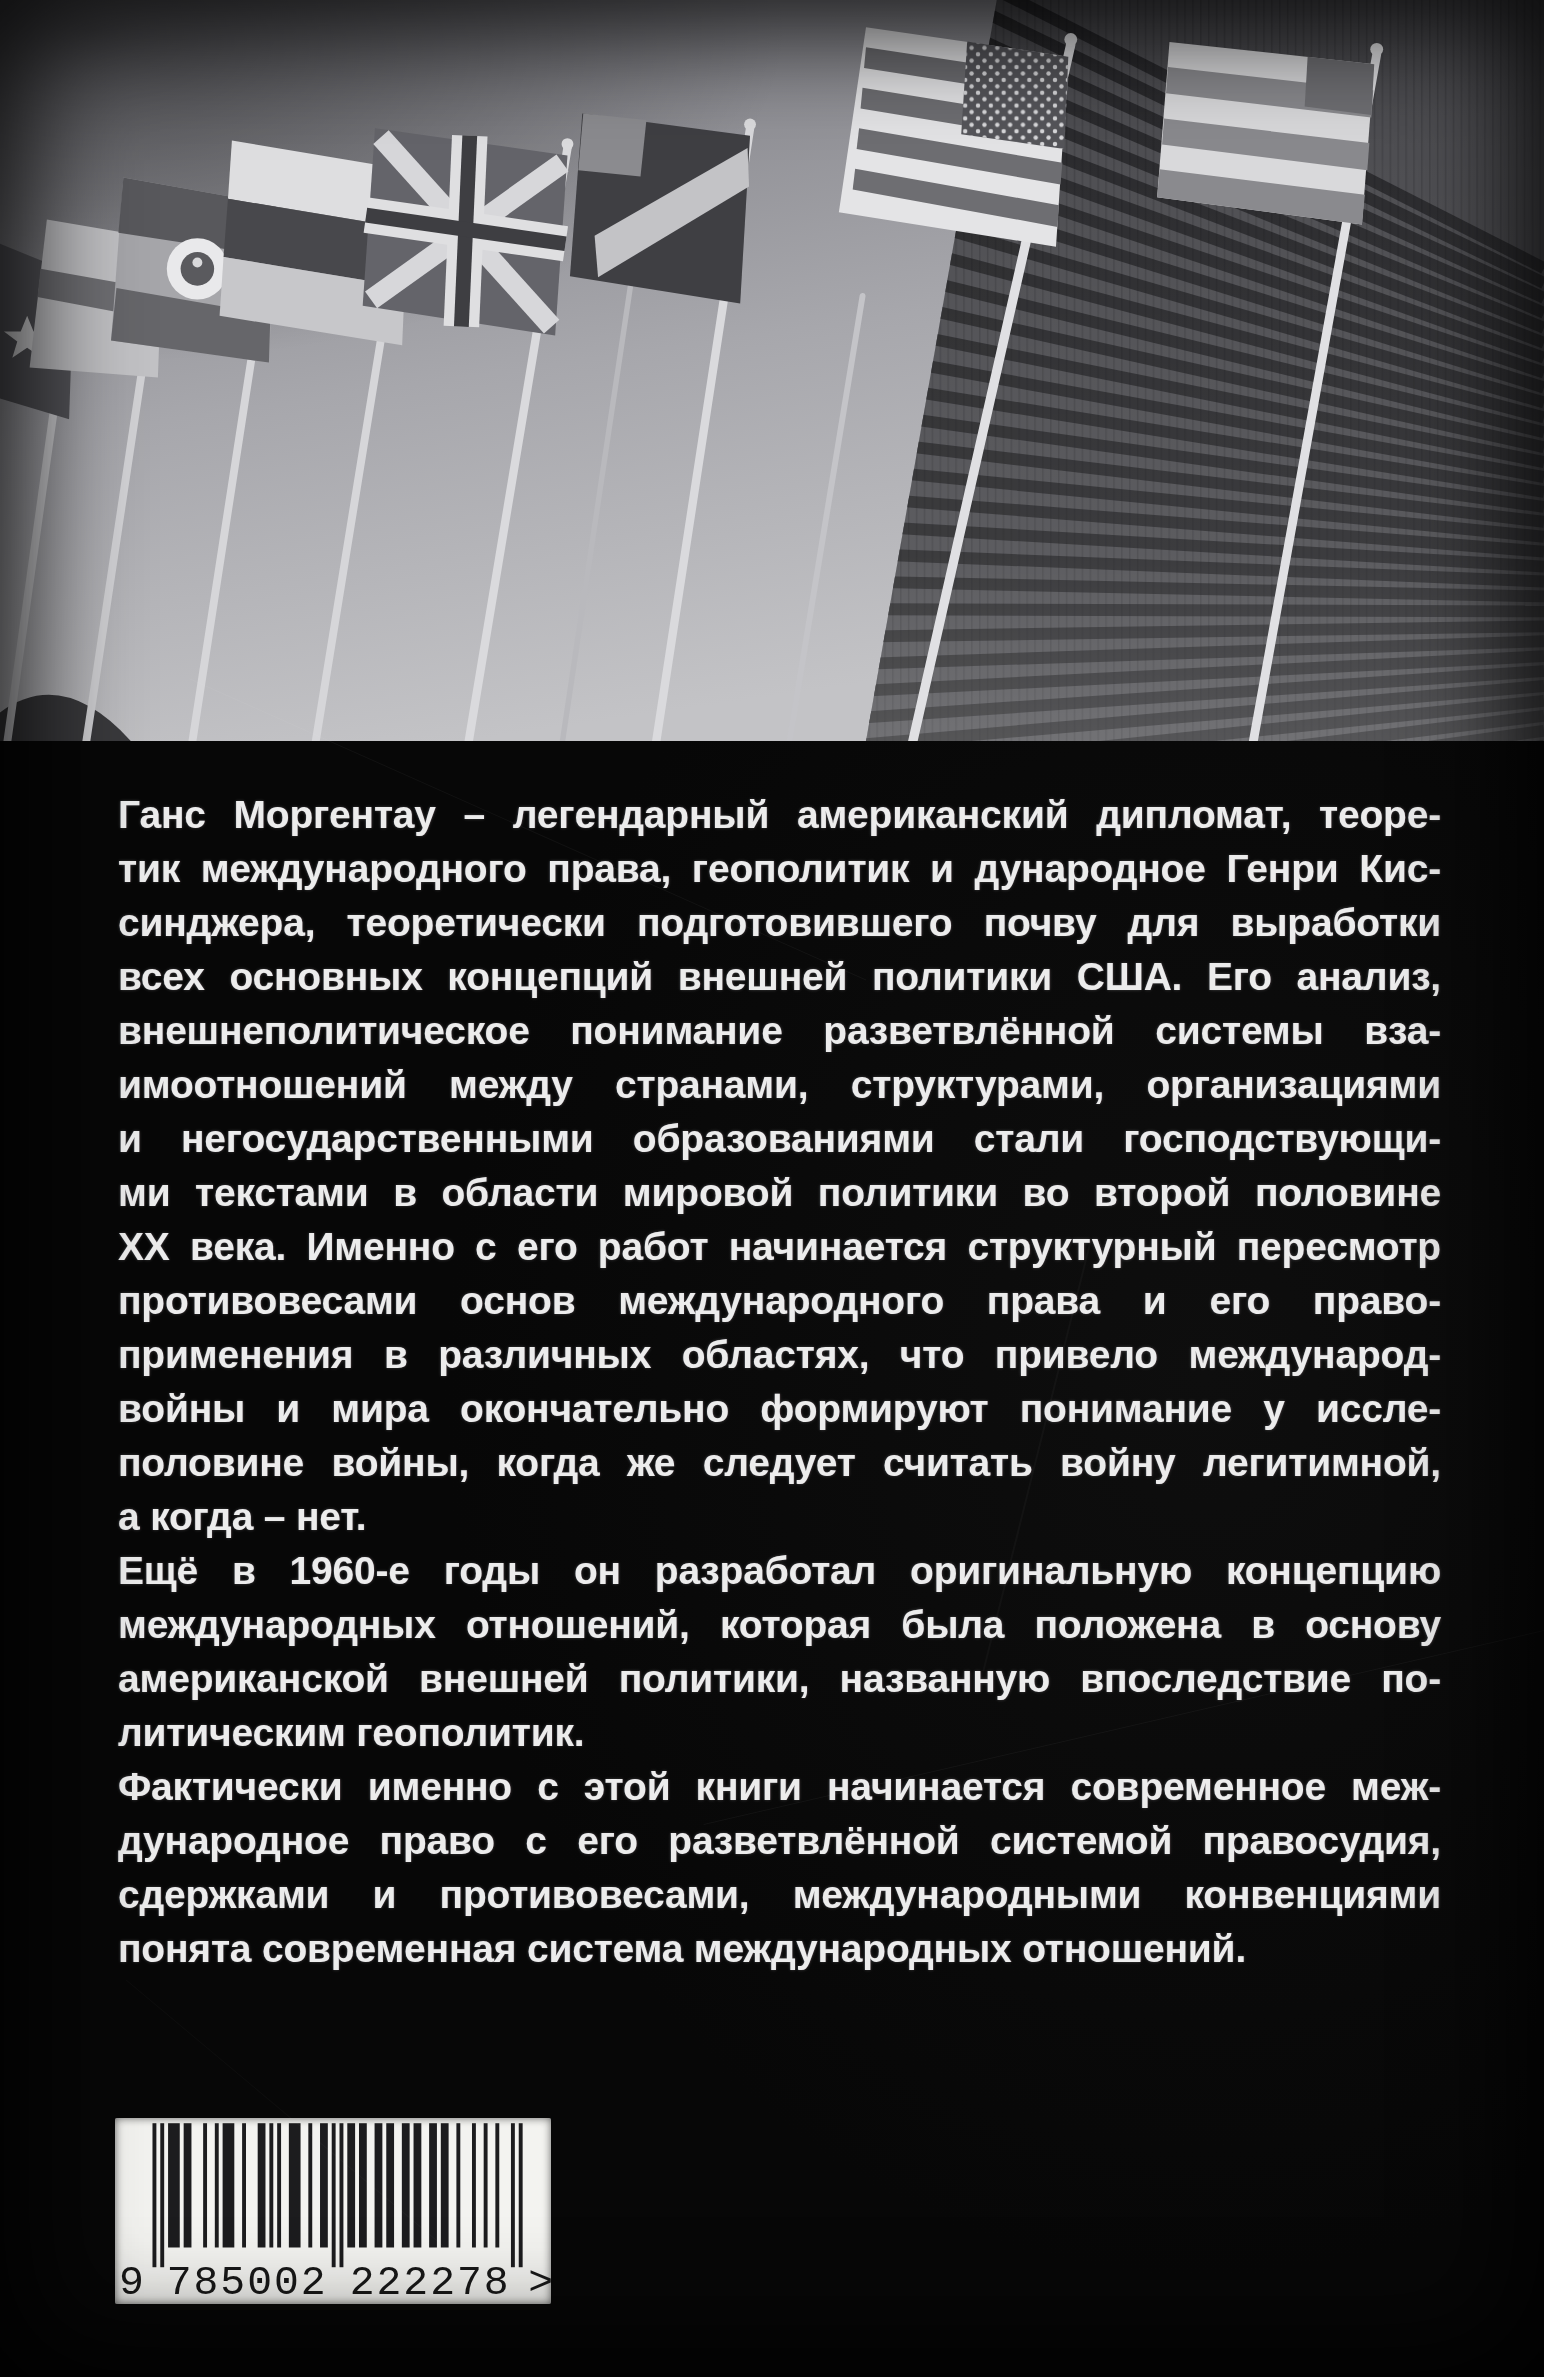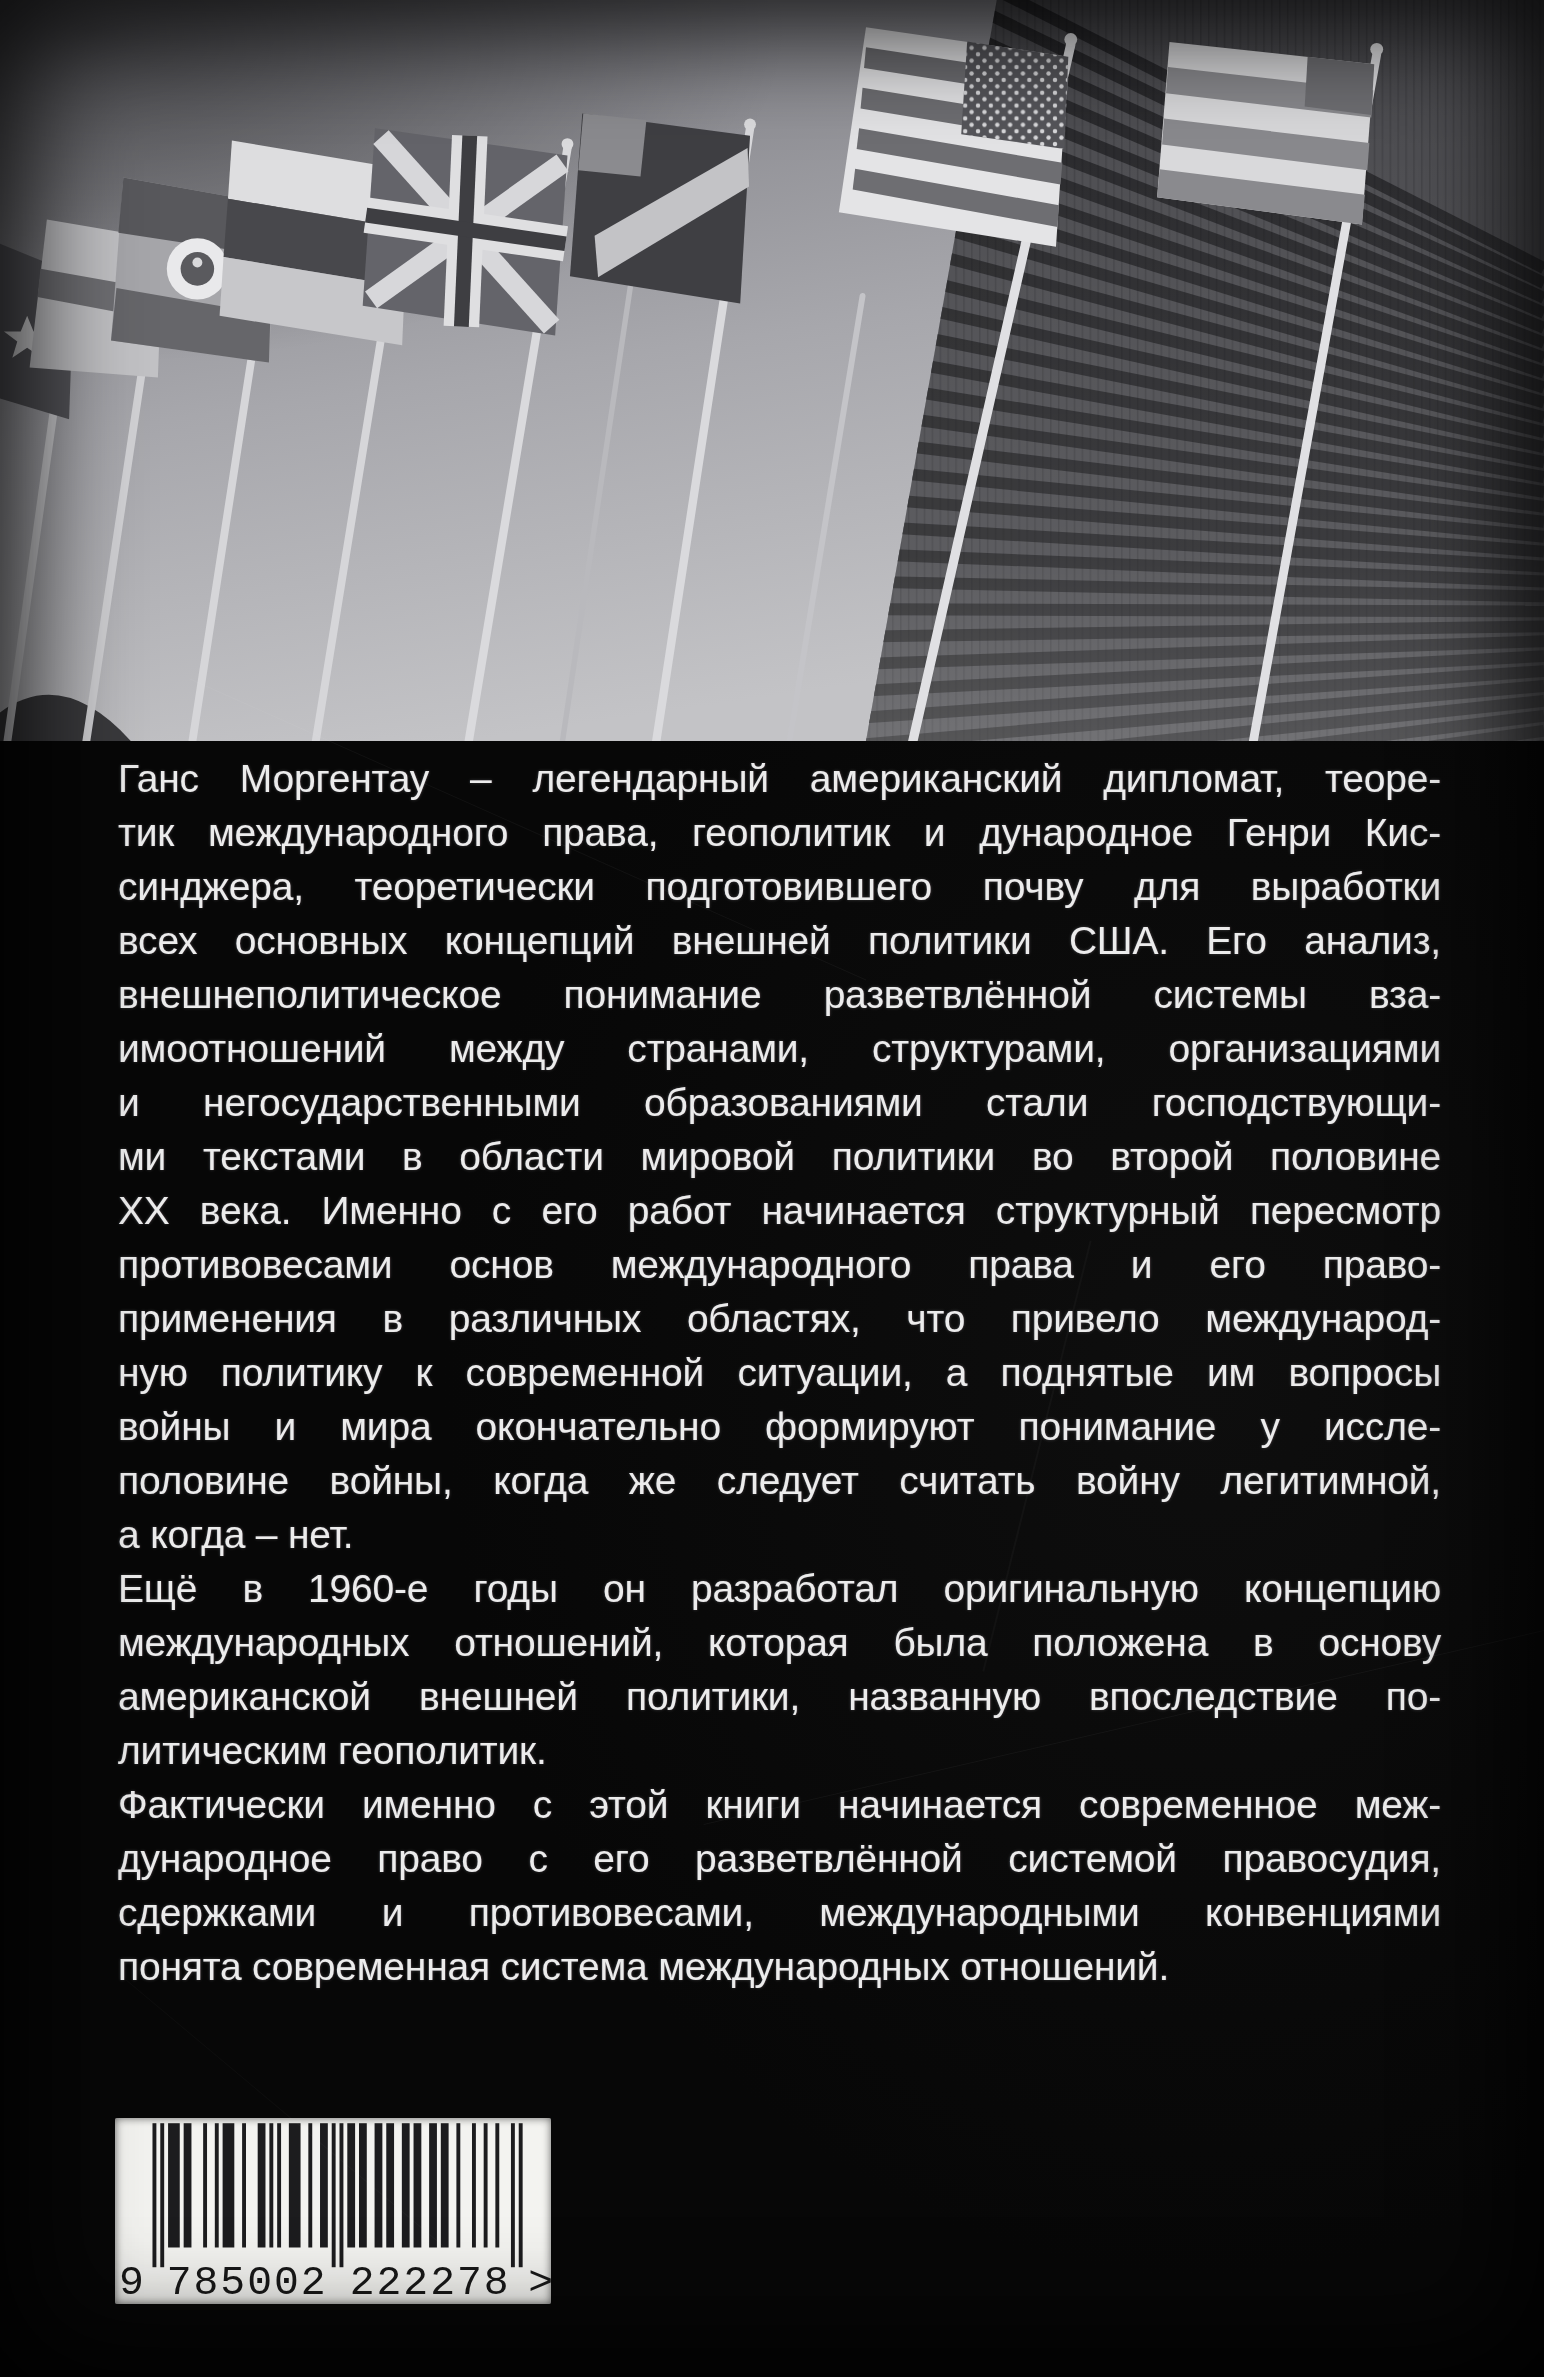--- a/index.html
+++ b/index.html
@@ -12,24 +12,25 @@
     overflow:hidden;
     font-family:"Liberation Sans", sans-serif;
   }
   
   .photo{
     position:absolute;left:0;top:0;width:1544px;height:741px;
   }
   .photo svg{display:block;width:100%;height:100%;}
   
   .blurb{
-    position:absolute;left:118px;top:752px;width:1323px;
+    position:absolute;left:118px;top:788px;width:1323px;
     color:#ececec;
     font-size:39px;
     letter-spacing:-0.2px;
+    font-weight:bold;
   }
   .blurb .line{
     height:54px;line-height:54px;
     text-align:justify;
     -moz-text-align-last:justify;
     text-align-last:justify;
     white-space:nowrap;
     text-shadow:0 0 3.5px rgba(255,255,255,.22), 0.7px 0 1px rgba(255,140,170,.10), -0.7px 0 1px rgba(140,200,255,.10);
   }
   .blurb .line.pe{
@@ -228,21 +229,20 @@
     <div class="line">тик международного права, геополитик и дународное Генри Кис-</div>
     <div class="line">синджера, теоретически подготовившего почву для выработки</div>
     <div class="line">всех основных концепций внешней политики США. Его анализ,</div>
     <div class="line">внешнеполитическое понимание разветвлённой системы вза-</div>
     <div class="line">имоотношений между странами, структурами, организациями</div>
     <div class="line">и негосударственными образованиями стали господствующи-</div>
     <div class="line">ми текстами в области мировой политики во второй половине</div>
     <div class="line">XX века. Именно с его работ начинается структурный пересмотр</div>
     <div class="line">противовесами основ международного права и его право-</div>
     <div class="line">применения в различных областях, что привело международ-</div>
-    <div class="line">ную политику к современной ситуации, а поднятые им вопросы</div>
     <div class="line">войны и мира окончательно формируют понимание у иссле-</div>
     <div class="line">половине войны, когда же следует считать войну легитимной,</div>
     <div class="line pe">а когда – нет.</div>
     <div class="line">Ещё в 1960-е годы он разработал оригинальную концепцию</div>
     <div class="line">международных отношений, которая была положена в основу</div>
     <div class="line">американской внешней политики, названную впоследствие по-</div>
     <div class="line pe">литическим геополитик.</div>
     <div class="line">Фактически именно с этой книги начинается современное меж-</div>
     <div class="line">дународное право с его разветвлённой системой правосудия,</div>
     <div class="line">сдержками и противовесами, международными конвенциями</div>

